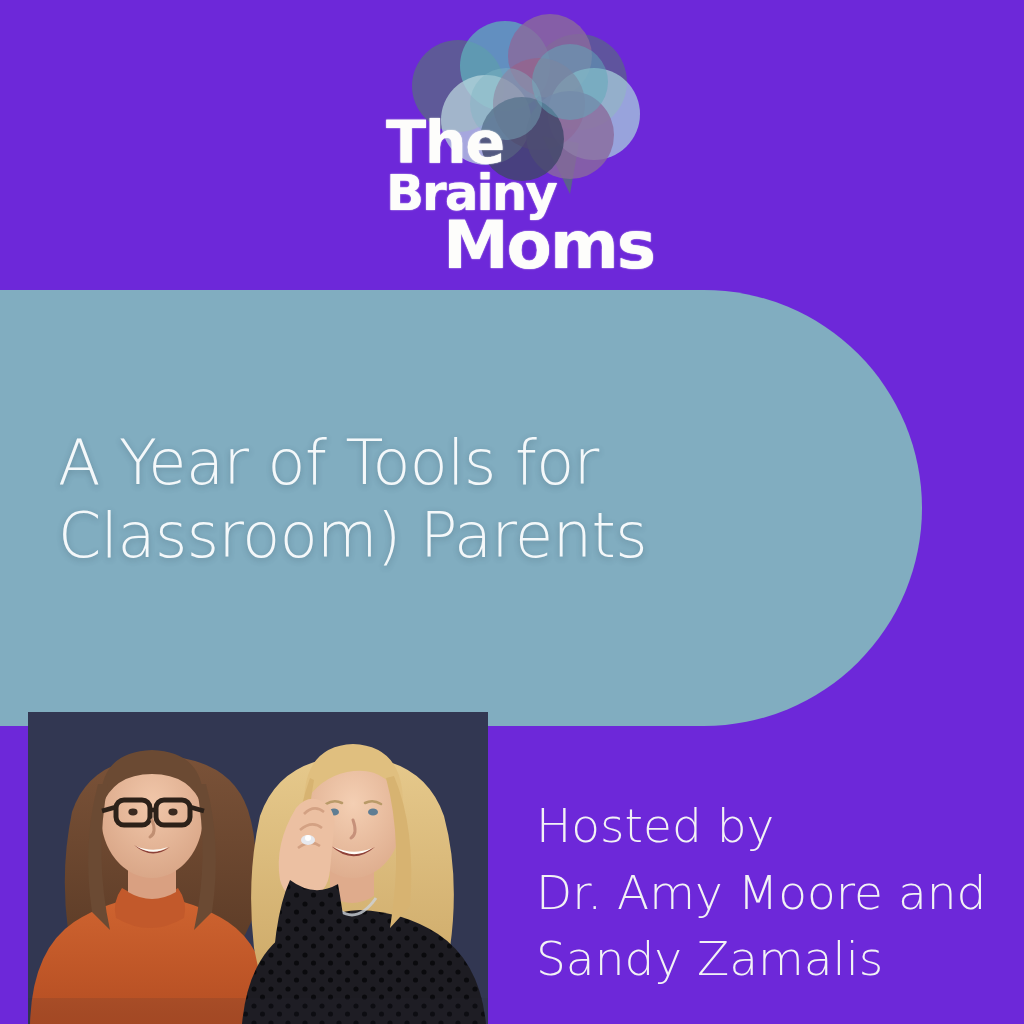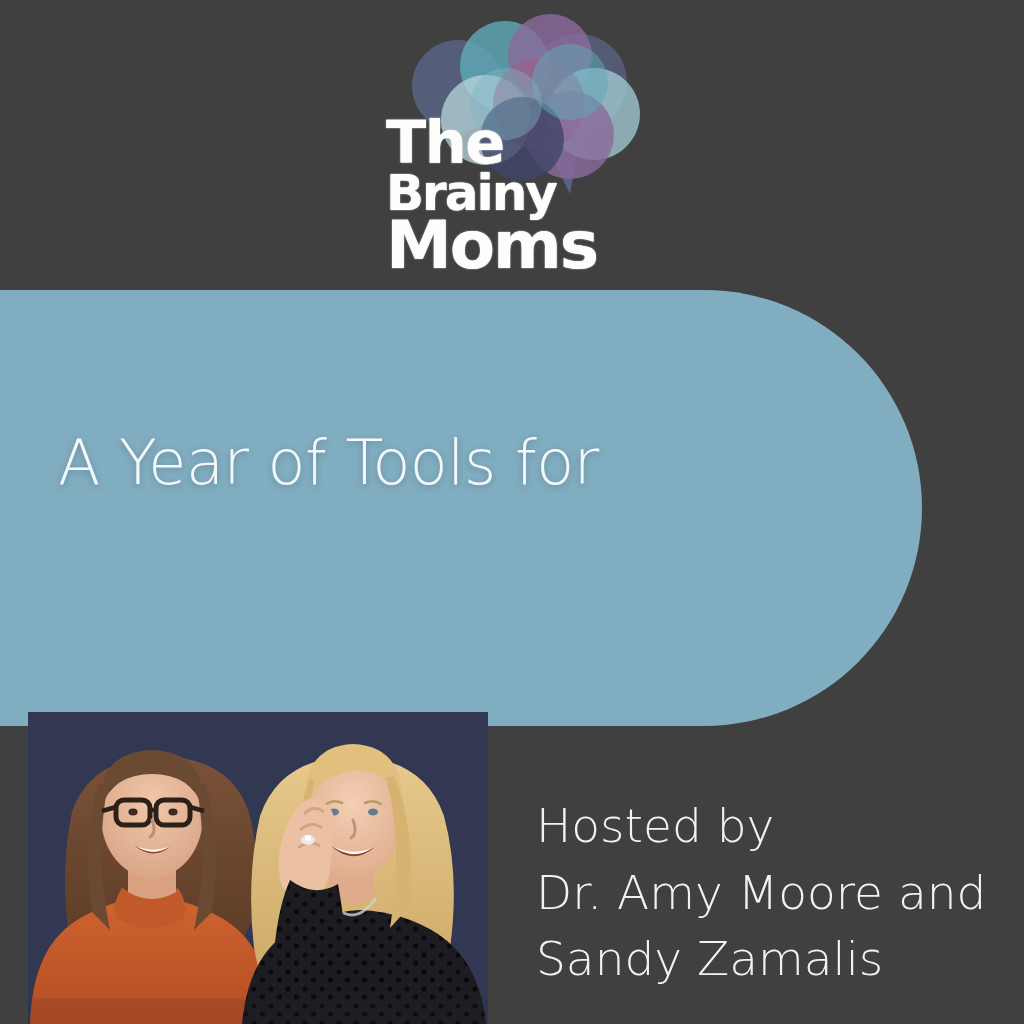--- a/index.html
+++ b/index.html
@@ -5,21 +5,21 @@
   html, body {
     margin: 0;
     padding: 0;
     background: #15151f;
   }
   #cover {
     position: relative;
     width: 1024px;
     height: 1024px;
     overflow: hidden;
-    background: #404040;
+    background: #6d28d9;
     font-family: "Liberation Sans", sans-serif;
     -webkit-font-smoothing: antialiased;
   }
 
   
   #logo-block {
     position: absolute;
     left: 374px;
     top: 8px;
     width: 280px;
@@ -44,21 +44,21 @@
     font-weight: bold;
     font-size: 62px;
     line-height: 0.92;
     letter-spacing: -1.5px;
     text-align: left;
     text-shadow: 0 0 1px rgba(253,253,251,.9), 0 0 2px rgba(253,253,251,.45);
   }
   #wordmark .wm-line { display: block; white-space: nowrap; }
   #wordmark .wm-line.l1 { font-size: 59px; }
   #wordmark .wm-line.l2 { font-size: 50px; letter-spacing: -2px; }
-  #wordmark .wm-line.l3 { font-size: 66px; letter-spacing: -2px; }
+  #wordmark .wm-line.l3 { font-size: 66px; letter-spacing: -2px; text-align: right; }
 
   
   #band {
     position: absolute;
     left: -40px;
     top: 290px;
     width: 962px;
     height: 436px;
     background: #81adc0;
     border-radius: 0 218px 218px 0;
@@ -163,20 +163,21 @@
     </div>
 
   </div>
 
   <div id="band">
     <div id="band-inner">
 
 
       <div id="subtitle">
         <span class="sub-line">A Year of Tools for</span>
+        <span class="sub-line">Classroom) Parents</span>
       </div>
 
     </div>
   </div>
 
   <div id="photo">
     <svg width="460" height="312" viewBox="0 0 460 312" xmlns="http://www.w3.org/2000/svg">
       <defs>
         <clipPath id="photoClip">
           <path d="M0 0 H460 V312 H0 Z"></path>

